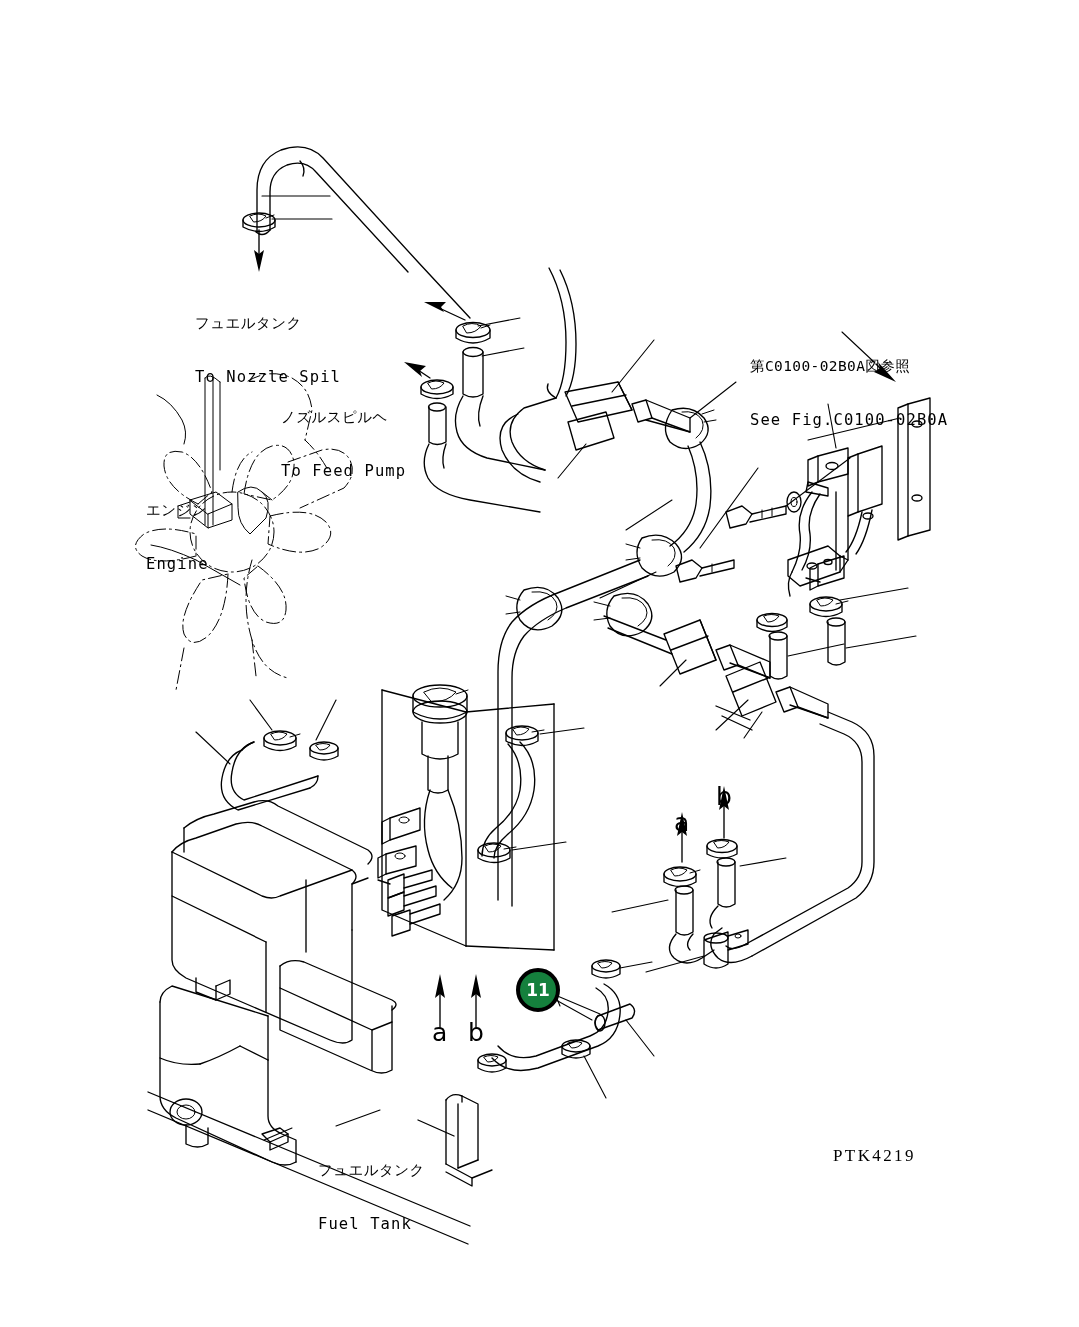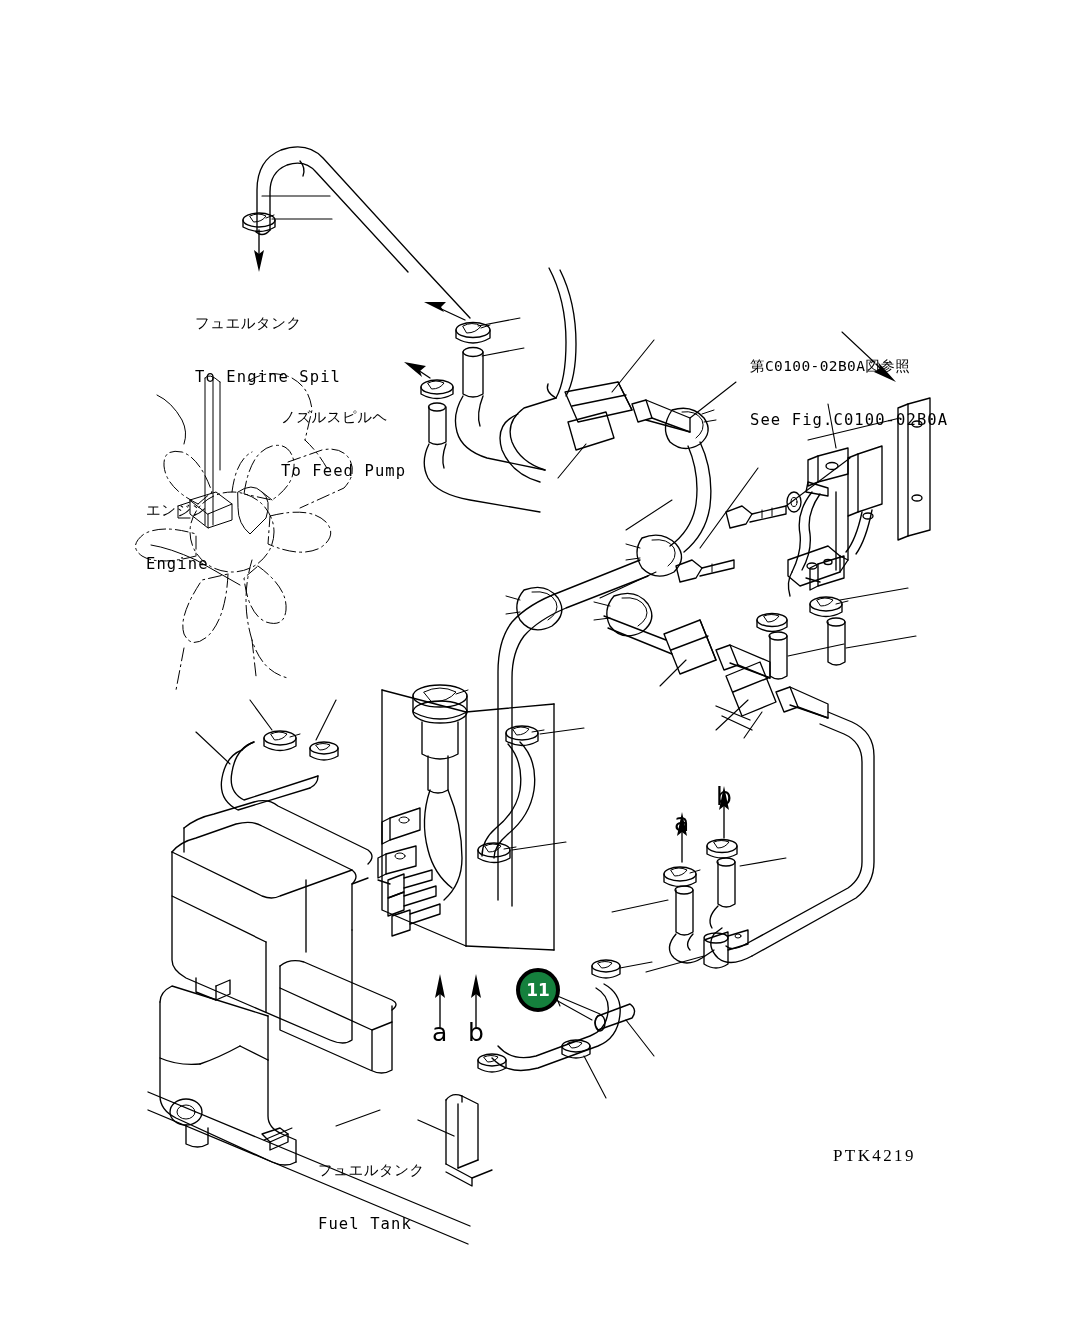--- a/index.html
+++ b/index.html
@@ -486,21 +486,21 @@
 
   <path class="lead" d="M336 1126 L380 1110"></path>
   <path class="lead" d="M264 1140 L292 1128"></path>
   <path class="ln" d="M262 1134 L280 1128 L288 1134 L270 1142 Z"></path>
   <path class="ln" d="M270 1142 L270 1150 L288 1142 L288 1134"></path>
 
 </svg>
 
 <div class="lblbox" style="left:195px;top:278px;">
   <div class="jp">フュエルタンク</div>
-  <div class="en">To Engine Spil</div>
+  <div class="en">To Nozzle Spil</div>
 </div>
 
 
 <div class="lblbox" style="left:281px;top:372px;">
   <div class="jp">ノズルスピルヘ</div>
   <div class="en">To Feed Pump</div>
 </div>
 
 <div class="lblbox" style="left:146px;top:465px;">
   <div class="jp">エンジン</div>

